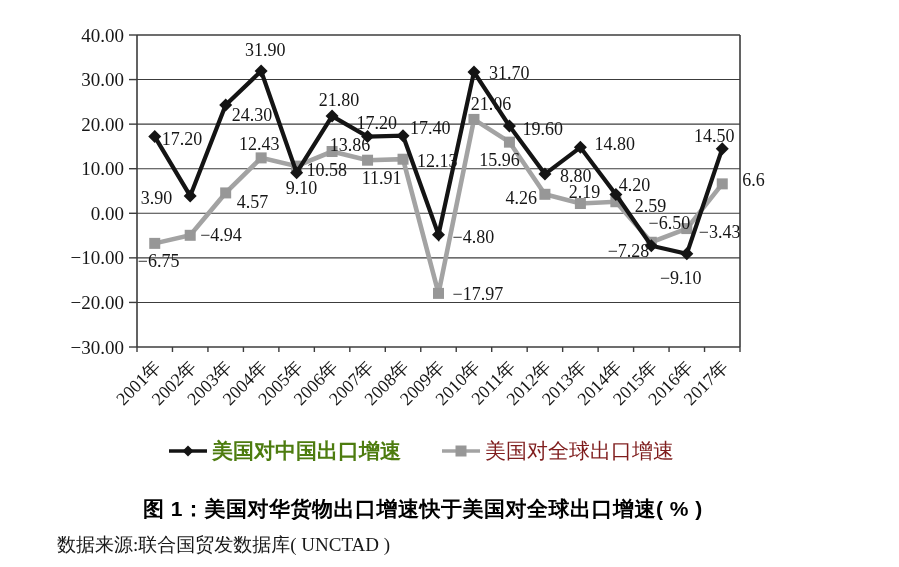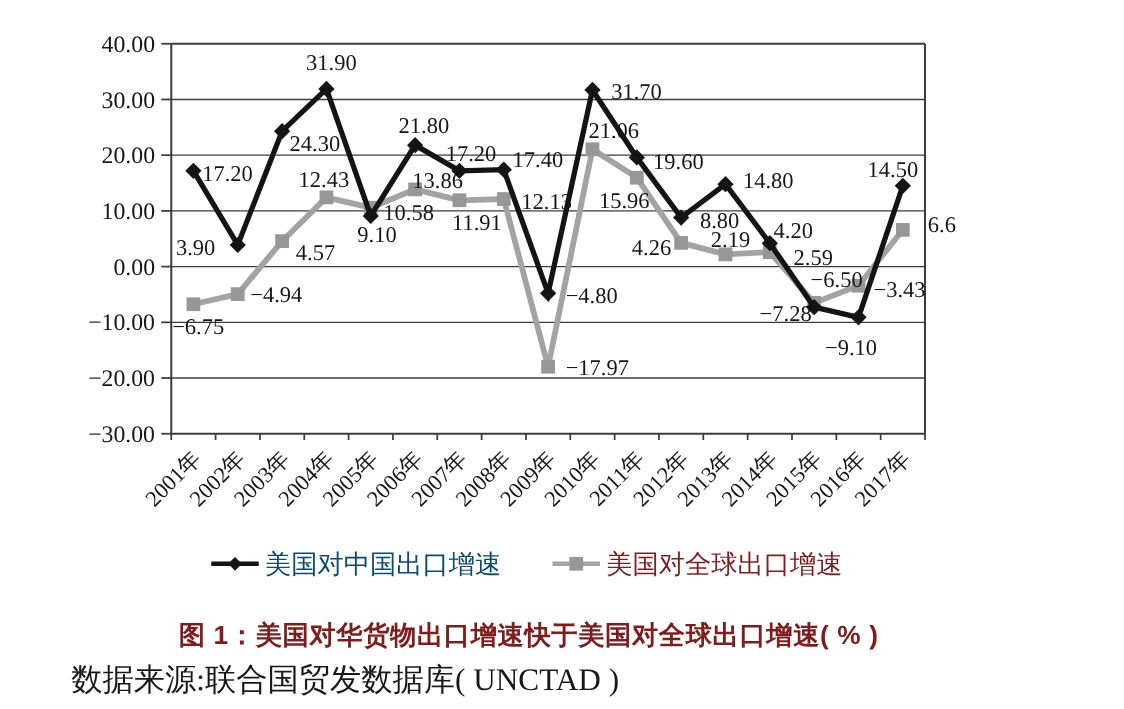--- a/index.html
+++ b/index.html
@@ -30,28 +30,28 @@
     line-height:26px;
     white-space:nowrap;
   }
   .figure-title{
     position:absolute;
     left:143px;top:496px;
     font-family:"Liberation Sans","DejaVu Sans",sans-serif;
     font-weight:bold;
     font-size:21px;
     line-height:26px;
-    color:#7f1d1d;
+    color:#000000;
     white-space:nowrap;
     letter-spacing:0.5px;
   }
   .figure-source{
     position:absolute;
     left:57px;top:533px;
-    font-size:25px;
+    font-size:19px;
     line-height:24px;
     color:#181818;
     white-space:nowrap;
   }
 </style>
 </head>
 <body>
 
 <div class="page">
   <svg id="chart-svg" width="899" height="432" viewBox="0 0 899 432">
@@ -186,21 +186,21 @@
       <text x="669.3235294117646" y="229.25714285714287" text-anchor="middle" font-size="18" fill="#161616">−6.50</text>
       <text x="698.7941176470588" y="237.5737142857143" text-anchor="start" font-size="18" fill="#161616">−3.43</text>
       <text x="742.2647058823529" y="185.8685714285714" text-anchor="start" font-size="18" fill="#161616">6.6</text>
     </svg>
   <div class="legend" id="legend">
       <div class="legend-item">
         <svg width="40" height="16">
           <line x1="1" y1="8" x2="39" y2="8" stroke="#141414" stroke-width="3.6"></line>
           <path d="M 20 2.5 L 25.5 8 L 20 13.5 L 14.5 8 Z" fill="#141414"></path>
         </svg>
-        <span style="color: #0c4a6e;">美国对中国出口增速</span>
+        <span style="color: #4d7c0f; font-weight: bold;">美国对中国出口增速</span>
       </div>
       <div class="legend-item">
         <svg width="40" height="16">
           <line x1="1" y1="8" x2="39" y2="8" stroke="#a3a3a3" stroke-width="3.6"></line>
           <rect x="14.5" y="2.5" width="11" height="11" fill="#979797"></rect>
         </svg>
         <span style="color: #7f1d1d;">美国对全球出口增速</span>
       </div>
     </div>
   <div class="figure-title">图 1：美国对华货物出口增速快于美国对全球出口增速( % )</div>

